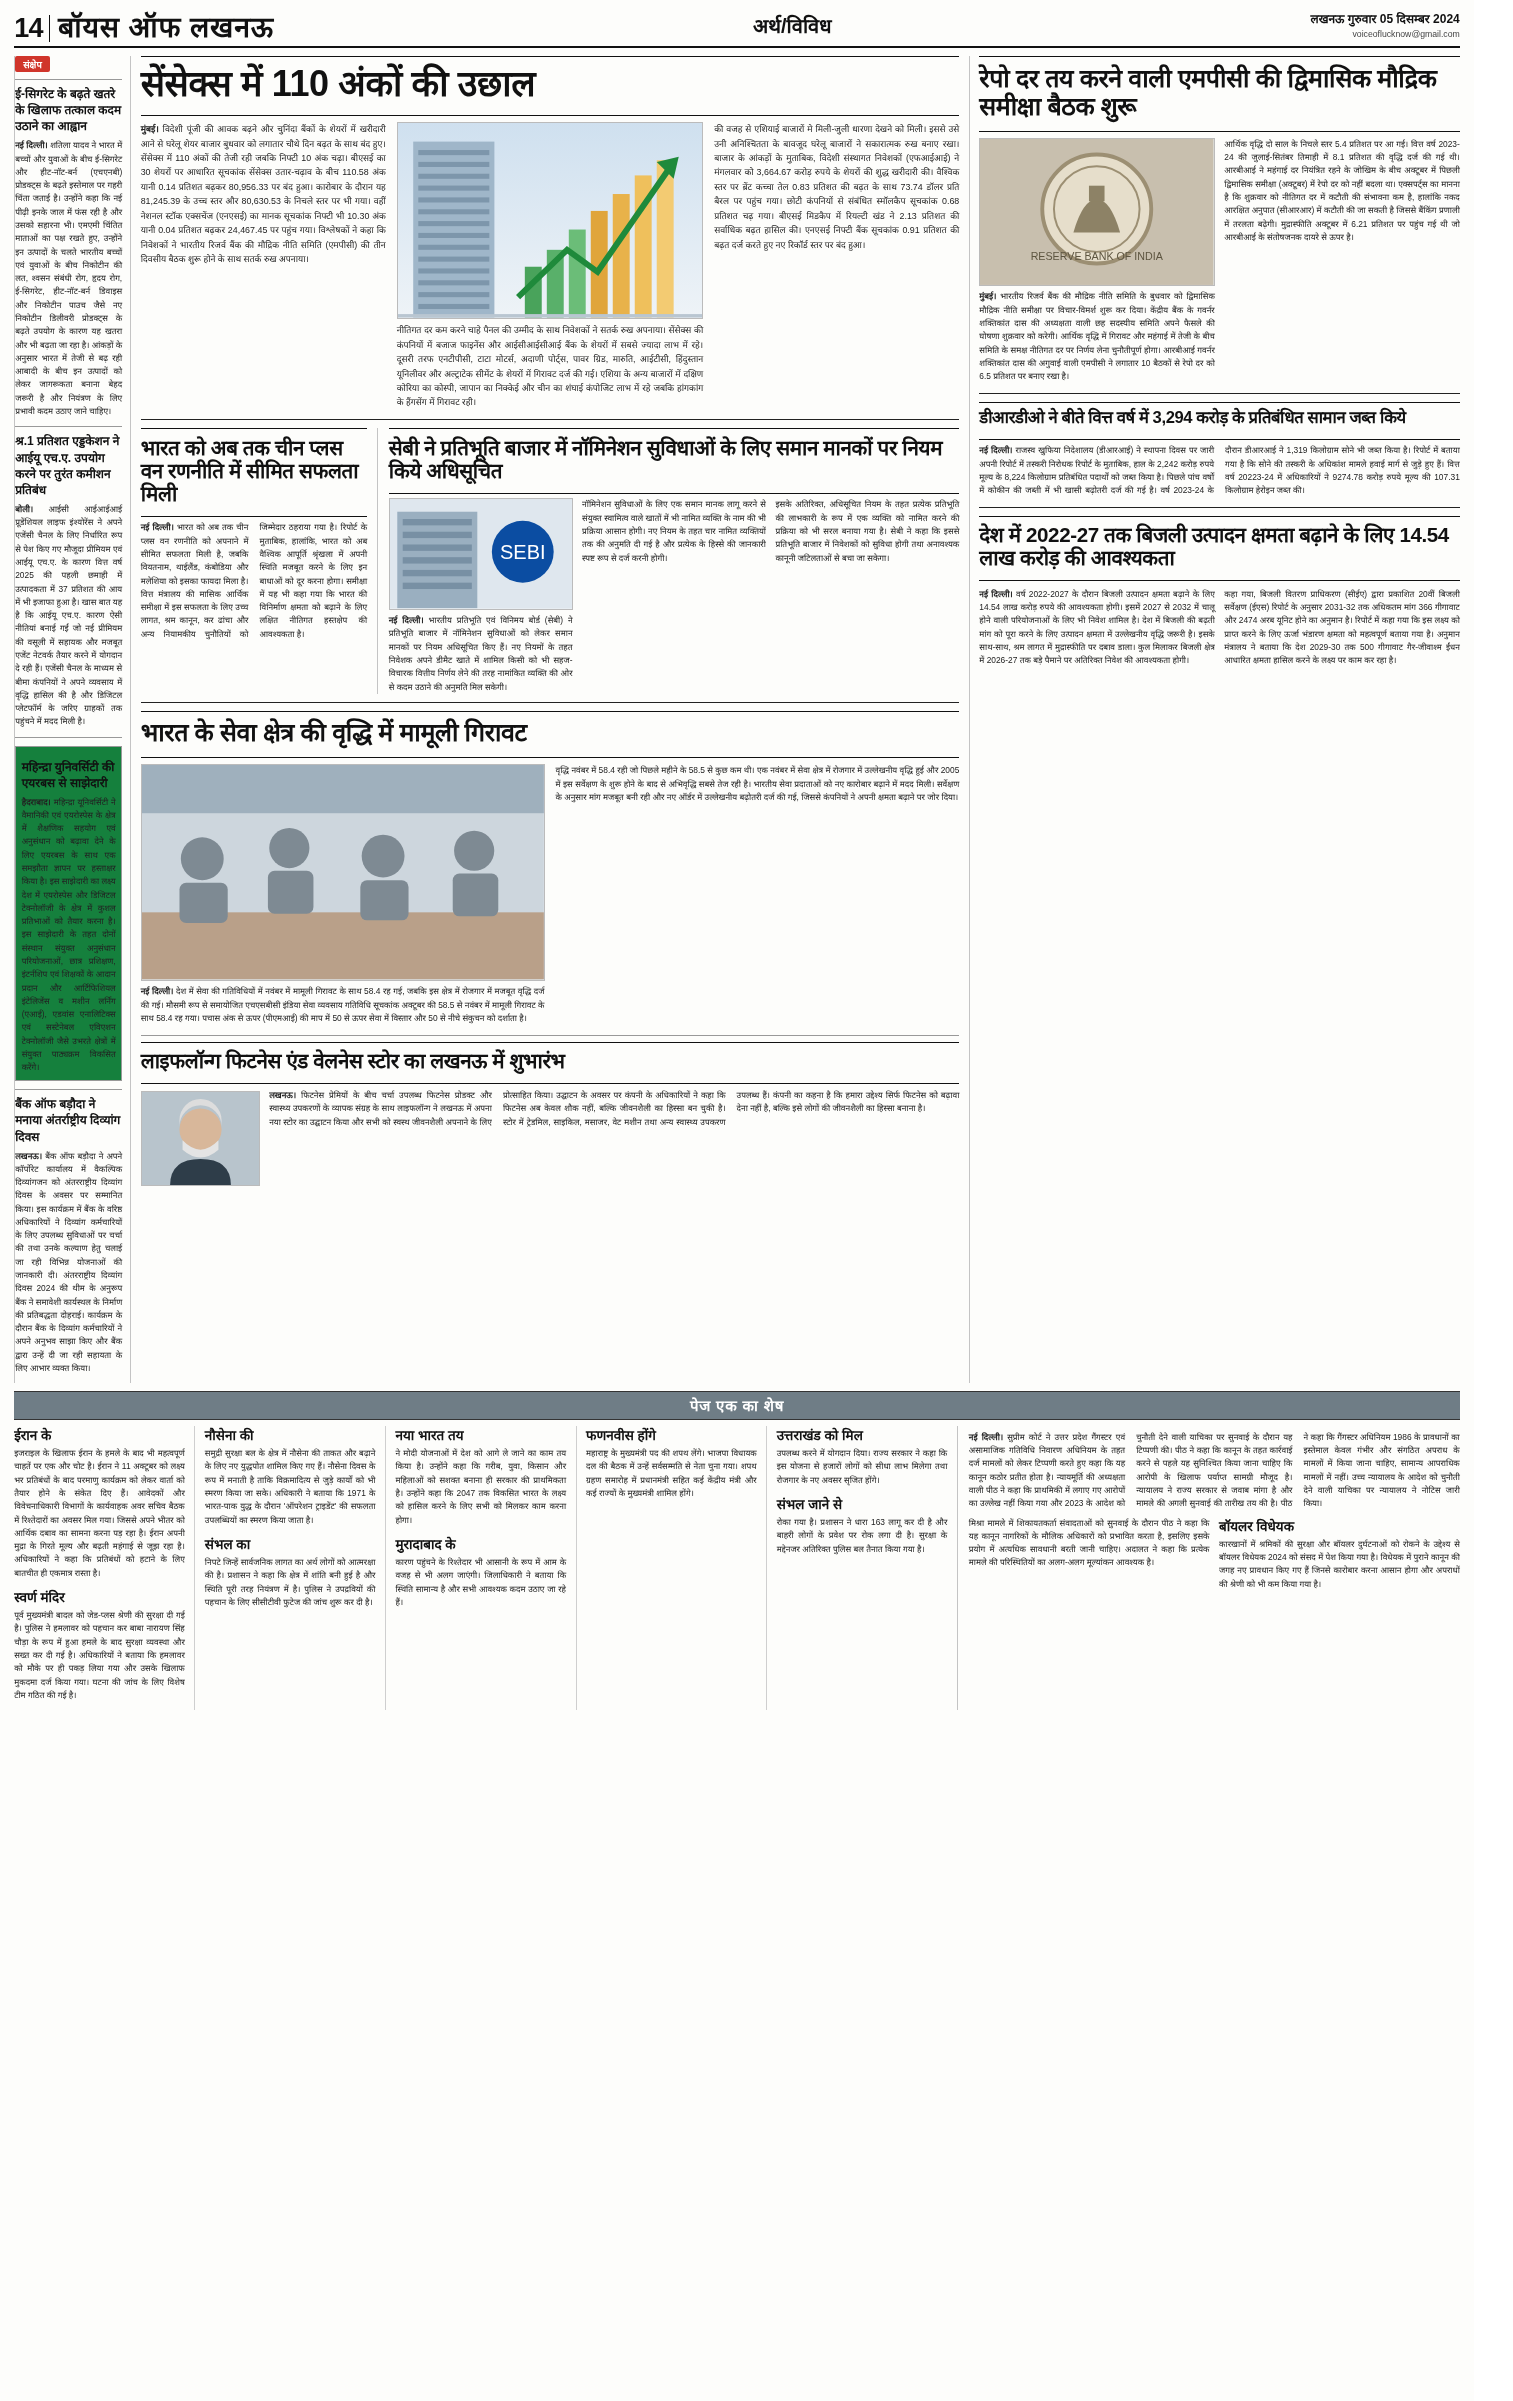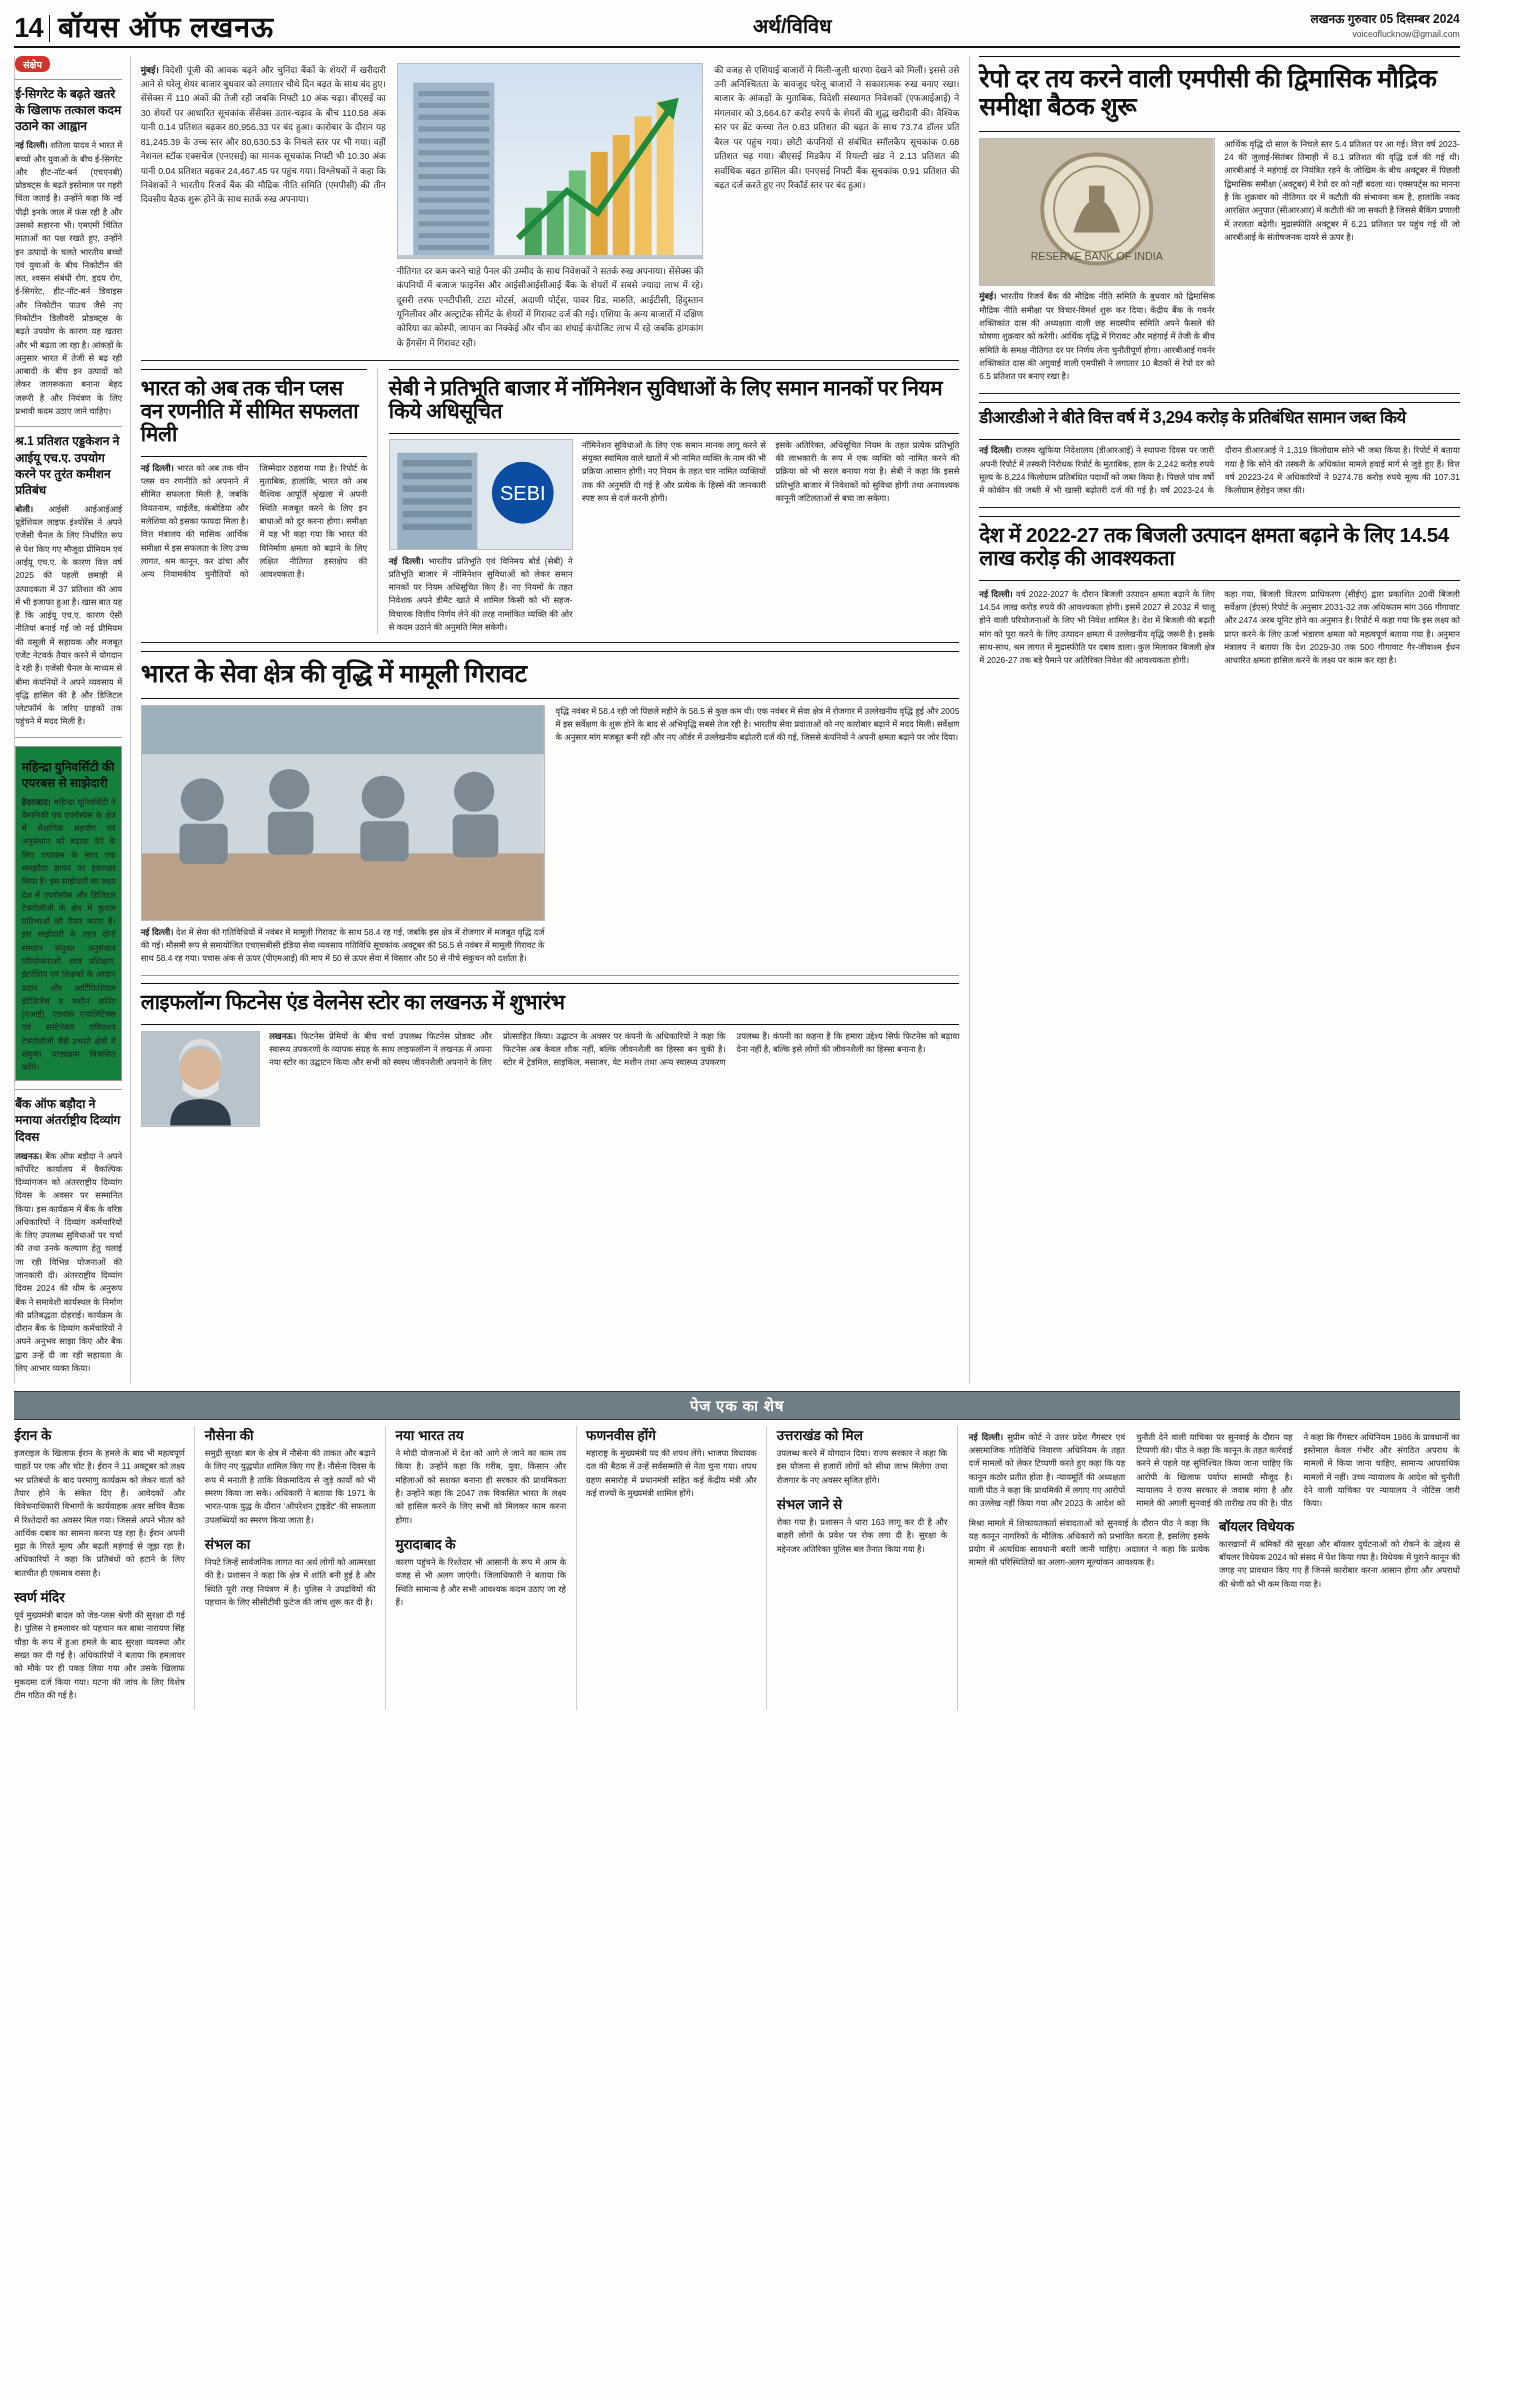--- a/index.html
+++ b/index.html
@@ -40,21 +40,21 @@
   .col-narrow { width:117px; flex:0 0 117px; }
   .col-main { flex:1 1 auto; }
   .col-right { width:491px; flex:0 0 491px; }
 
   .hr-thin { border:0; border-top:0.8px solid #999; margin:6.3px 0; }
   .hr-thick { border:0; border-top:1.6px solid #222; margin:8px 0; }
 
   
   .tag {
     display:inline-block; background:#d0352b; color:#fff;
-    font-size:9.5px; font-weight:bold; padding:1.6px 8px; border-radius:7px;
+    font-size:9.5px; font-weight:bold; padding:1.6px 8px; border-radius:2px;
   }
   .side-head {
     font-size:12px; font-weight:bold; line-height:1.35; margin:6.3px 0 4.7px 0;
   }
   .body-txt {
     font-size:8.9px; line-height:1.62; text-align:justify; color:#222;
     hyphens:auto;
   }
   .body-txt.small { font-size:8.4px; line-height:1.58; }
   .dateline { font-weight:bold; }
@@ -148,20 +148,23 @@
         <div class="body-txt small">
           <span class="dateline">लखनऊ।</span>
           <span>बैंक ऑफ बड़ौदा ने अपने कॉर्पोरेट कार्यालय में वैकल्पिक दिव्यांगजन को अंतरराष्ट्रीय दिव्यांग दिवस के अवसर पर सम्मानित किया। इस कार्यक्रम में बैंक के वरिष्ठ अधिकारियों ने दिव्यांग कर्मचारियों के लिए उपलब्ध सुविधाओं पर चर्चा की तथा उनके कल्याण हेतु चलाई जा रही विभिन्न योजनाओं की जानकारी दी। अंतरराष्ट्रीय दिव्यांग दिवस 2024 की थीम के अनुरूप बैंक ने समावेशी कार्यस्थल के निर्माण की प्रतिबद्धता दोहराई। कार्यक्रम के दौरान बैंक के दिव्यांग कर्मचारियों ने अपने अनुभव साझा किए और बैंक द्वारा उन्हें दी जा रही सहायता के लिए आभार व्यक्त किया।</span>
         </div>
       </div>
     </div>
 
     <div class="col-main">
 
       <div class="story">
+        <div class="hl-box">
+          <div class="headline">सेंसेक्स में 110 अंकों की उछाल</div>
+        </div>
         <div style="display:flex;gap:11px;margin-top:6.3px;">
           <div style="flex:1 1 0;">
             <div class="body-txt">
               <span class="dateline">मुंबई।</span>
               <span>विदेशी पूंजी की आवक बढ़ने और चुनिंदा बैंकों के शेयरों में खरीदारी आने से घरेलू शेयर बाजार बुधवार को लगातार चौथे दिन बढ़त के साथ बंद हुए। सेंसेक्स में 110 अंकों की तेजी रही जबकि निफ्टी 10 अंक चढ़ा। बीएसई का 30 शेयरों पर आधारित सूचकांक सेंसेक्स उतार-चढ़ाव के बीच 110.58 अंक यानी 0.14 प्रतिशत बढ़कर 80,956.33 पर बंद हुआ। कारोबार के दौरान यह 81,245.39 के उच्च स्तर और 80,630.53 के निचले स्तर पर भी गया। वहीं नेशनल स्टॉक एक्सचेंज (एनएसई) का मानक सूचकांक निफ्टी भी 10.30 अंक यानी 0.04 प्रतिशत बढ़कर 24,467.45 पर पहुंच गया। विश्लेषकों ने कहा कि निवेशकों ने भारतीय रिजर्व बैंक की मौद्रिक नीति समिति (एमपीसी) की तीन दिवसीय बैठक शुरू होने के साथ सतर्क रुख अपनाया।</span>
             </div>
           </div>
           <div style="flex:1.25 1 0;">
             <div class="fig-wrap">
               <svg class="fig" viewBox="0 0 360 230" preserveAspectRatio="none">

